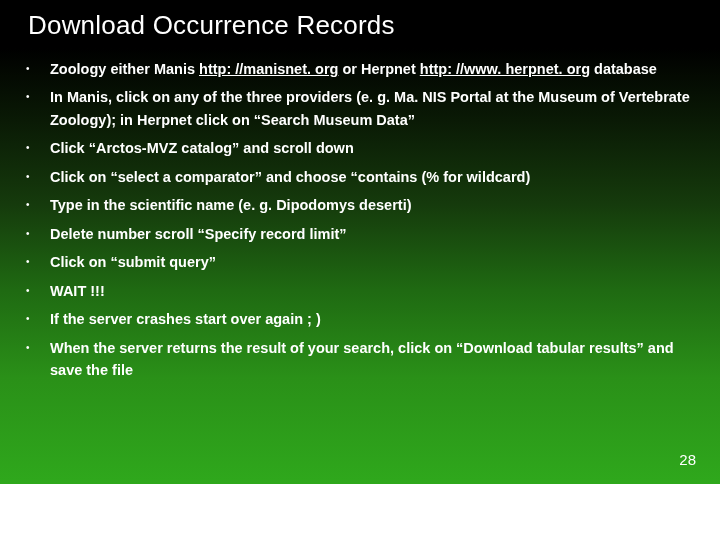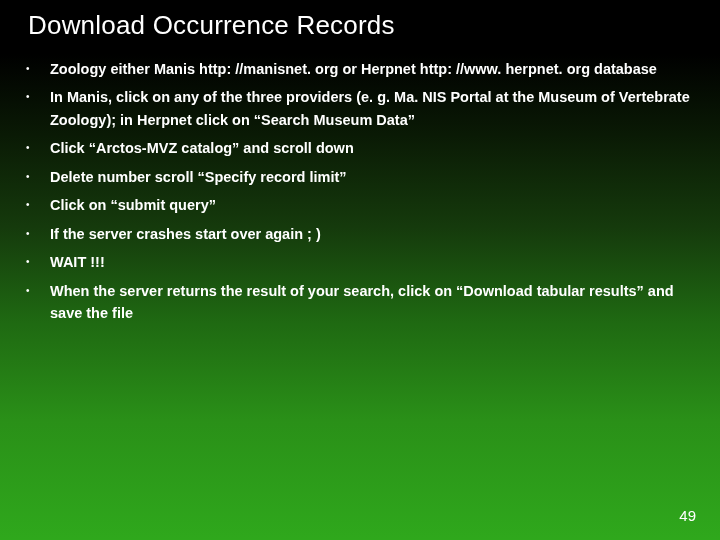--- a/index.html
+++ b/index.html
@@ -5,21 +5,21 @@
   html, body {
     margin: 0;
     padding: 0;
     width: 720px;
     height: 540px;
     overflow: hidden;
     font-family: Arial, Helvetica, sans-serif;
   }
   .slide {
     width: 720px;
-    height: 540px;
+    height: 484px;
     background: linear-gradient(to bottom,
       #000000 0%,
       #000000 10%,
       #0a1a05 25%,
       #153a0c 42%,
       #1f6a12 60%,
       #2a9018 78%,
       #2fa81c 100%);
     position: relative;
     box-sizing: border-box;
@@ -57,20 +57,21 @@
   ul.bullets > li::before {
     content: "•";
     position: absolute;
     left: 6px;
     top: 3px;
     font-size: 10px;
     font-weight: normal;
     color: #ffffff;
   }
   .lnk {
+    text-decoration: underline;
     color: #ffffff;
   }
   .pagenum {
     position: absolute;
     right: 24px;
     bottom: 16px;
     font-size: 15px;
     color: #ffffff;
   }
 </style>
@@ -81,22 +82,24 @@
 
   <div class="title">Download Occurrence Records</div>
 
   <div class="body">
     <ul class="bullets">
       <li>
         <span>Zoology either Manis </span><span class="lnk">http: //manisnet. org</span><span> or Herpnet </span><span class="lnk">http: //www. herpnet. org</span><span> database</span>
       </li>
       <li><span>In Manis, click on any of the three providers (e. g. Ma. NIS Portal at the Museum of Vertebrate Zoology); in Herpnet click on “Search Museum Data”</span></li>
       <li><span>Click “Arctos-MVZ catalog” and scroll down</span></li>
+      <li><span>Click on “select a comparator” and choose “contains (% for wildcard)</span></li>
+      <li><span>Type in the scientific name (e. g. Dipodomys deserti)</span></li>
       <li><span>Delete number scroll “Specify record limit”</span></li>
       <li><span>Click on “submit query”</span></li>
+      <li><span>WAIT !!!</span></li>
       <li><span>If the server crashes start over again ; )</span></li>
-      <li><span>WAIT !!!</span></li>
       <li><span>When the server returns the result of your search, click on “Download tabular results” and save  the file</span></li>
     </ul>
   </div>
 
-  <div class="pagenum">49</div>
+  <div class="pagenum">28</div>
 </div>
 
 </body></html>

